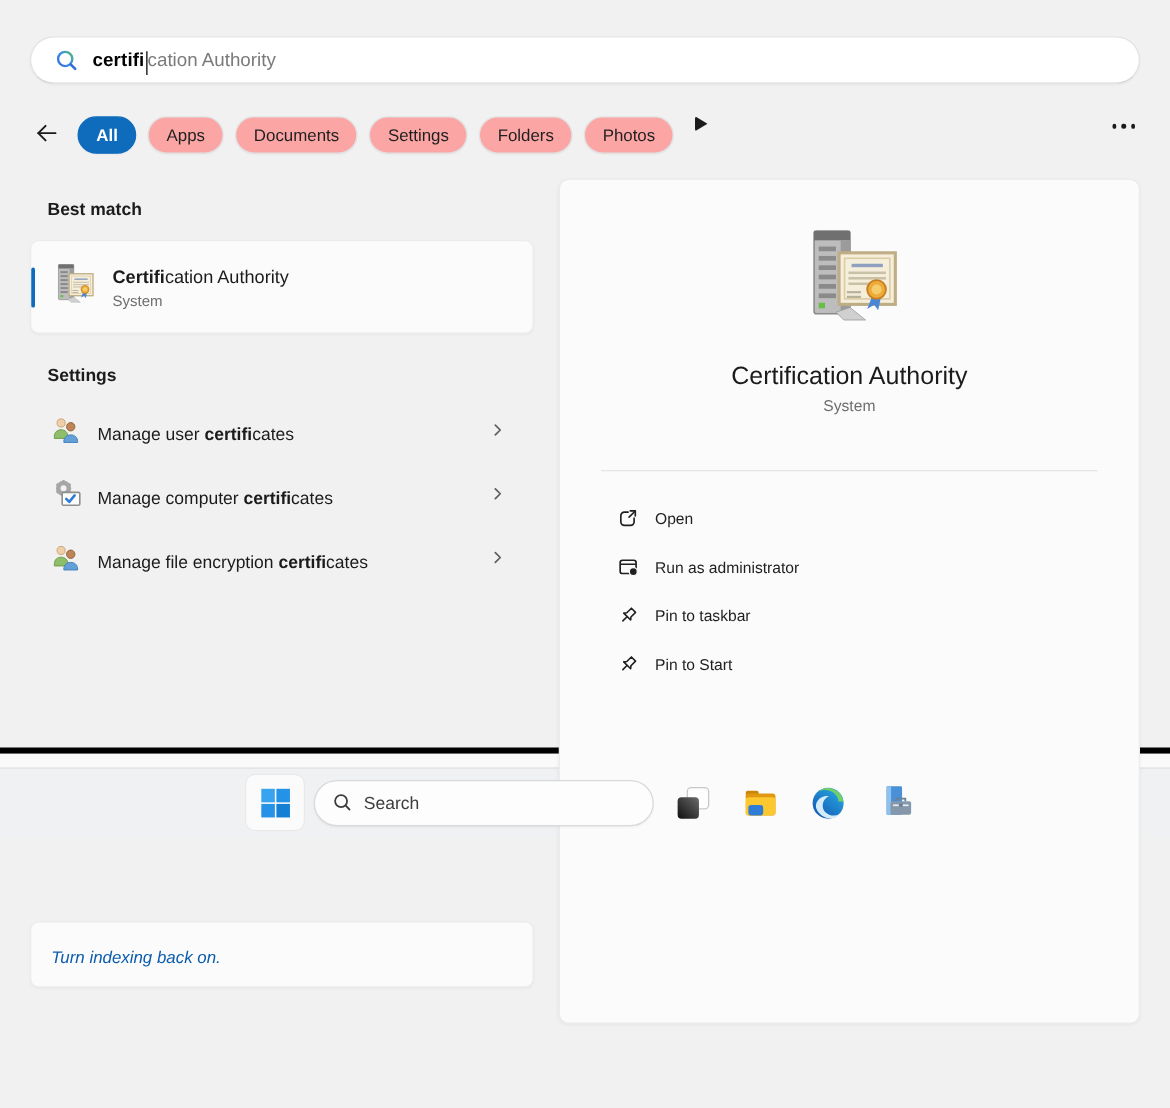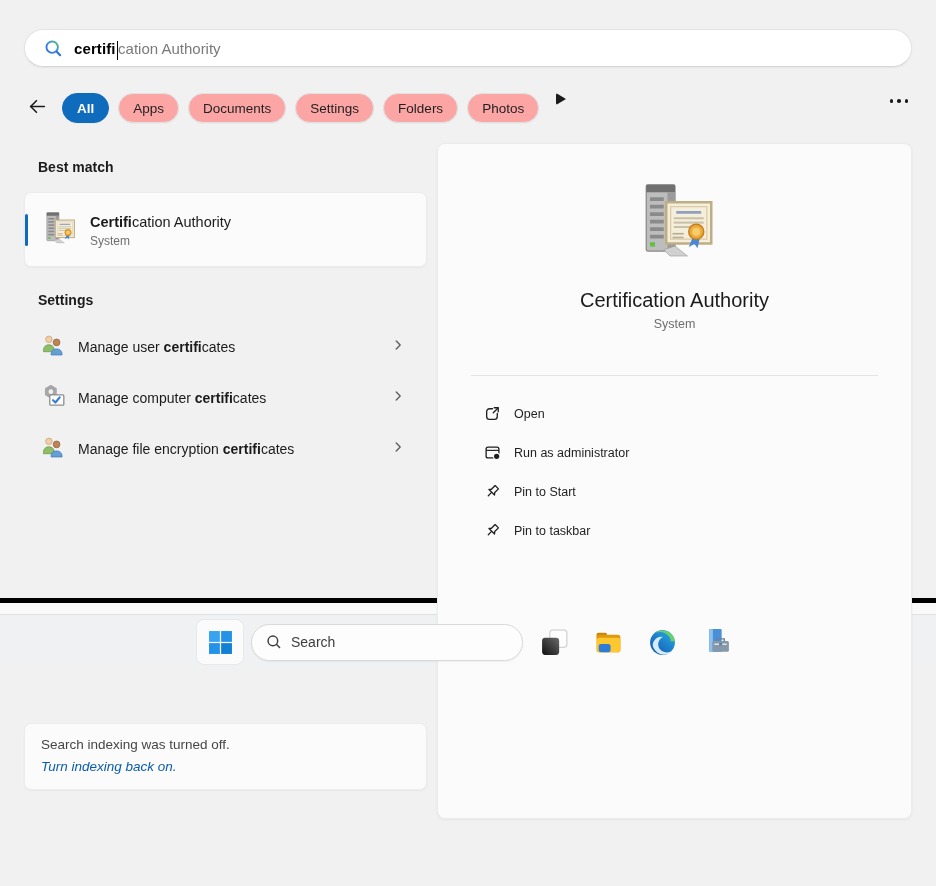--- a/index.html
+++ b/index.html
@@ -34,21 +34,21 @@
   }
   .pill.active { background: #0F6CBD; border-color: #0F6CBD; color: #fff; font-weight: 600; }
   .tri {
     width: 0; height: 0; margin-left: 8px;
     border-left: 10px solid #1b1b1b; border-top: 6.5px solid transparent; border-bottom: 6.5px solid transparent;
     border-radius: 2px; cursor: pointer;
   }
   .dots { margin-left: auto; display: flex; gap: 4px; padding: 6px 4px; cursor: pointer; }
   .dots i { width: 3.5px; height: 3.5px; border-radius: 50%; background: #1b1b1b; display: block; }
   
-  .content { display: flex; gap: 10px; margin: 18px 24px 0 24px; height: 676px; }
+  .content { display: flex; gap: 20px; margin: 18px 24px 0 24px; height: 676px; }
   .left-col { width: 403px; display: flex; flex-direction: column; }
   .heading { font-size: 14px; font-weight: 700; color: #1b1b1b; padding: 0 0 0 14px; }
   .heading.h1 { margin: 16px 0 17px 0; }
   .heading.h2 { margin: 25px 0 13px 0; }
   .best-card {
     background: #fbfbfb; border: 1px solid #ececec; border-radius: 7px;
     height: 75px; display: flex; align-items: center; position: relative; cursor: pointer;
     box-shadow: 0 1px 2px rgba(0,0,0,.04);
   }
   .accent-bar { position:absolute; left: 0; top: 50%; transform: translateY(-50%); width: 3px; height: 32px; border-radius: 2px; background: #0F6CBD; }
@@ -239,21 +239,20 @@
         <span class="chev">
           <svg width="14" height="14" viewBox="0 0 16 16" fill="none" stroke="#5f5f5f" stroke-width="1.6" stroke-linecap="round" stroke-linejoin="round">
               <path d="M6 3.5l4.5 4.5L6 12.5"></path>
             </svg>
         </span>
       </div>
 
       <div class="spacer"></div>
 
       <div class="index-card">
-        <div class="index-msg">Search indexing was turned off.</div>
         <a class="index-link">Turn indexing back on.</a>
       </div>
     </div>
 
     <div class="right-panel">
       <span class="big-ico">
         <svg width="80" height="80" viewBox="0 0 64 64">
           <rect x="9" y="3" width="23" height="53" rx="1.5" fill="#bdbdbd" stroke="#8a8a8a"></rect>
           <rect x="9" y="3" width="23" height="6" fill="#707070"></rect>
           <rect x="26" y="9" width="6" height="47" fill="#9b9b9b"></rect>
@@ -307,32 +306,32 @@
         </div>
         <div class="action-row">
           <span class="aicon">
             <svg width="17" height="17" viewBox="0 0 16 16" fill="none" stroke="#1f1f1f" stroke-width="1.2" stroke-linejoin="round" stroke-linecap="round">
               <g transform="rotate(45 8 8)">
                 <path d="M5.8 2.3h4.4v4.9l1.5 1.8H4.3l1.5-1.8z"></path>
                 <line x1="8" y1="9.2" x2="8" y2="13.6"></line>
               </g>
             </svg>
           </span>
-          <span class="albl">Pin to Start</span>
+          <span class="albl">Pin to taskbar</span>
         </div>
         <div class="action-row">
           <span class="aicon">
             <svg width="17" height="17" viewBox="0 0 16 16" fill="none" stroke="#1f1f1f" stroke-width="1.2" stroke-linejoin="round" stroke-linecap="round">
               <g transform="rotate(45 8 8)">
                 <path d="M5.8 2.3h4.4v4.9l1.5 1.8H4.3l1.5-1.8z"></path>
                 <line x1="8" y1="9.2" x2="8" y2="13.6"></line>
               </g>
             </svg>
           </span>
-          <span class="albl">Pin to taskbar</span>
+          <span class="albl">Pin to Start</span>
         </div>
       </div>
     </div>
   </div>
 </div>
 
 <div class="desktop-gap"></div>
 
 <div class="taskbar">
   <div class="tb-btn win">

